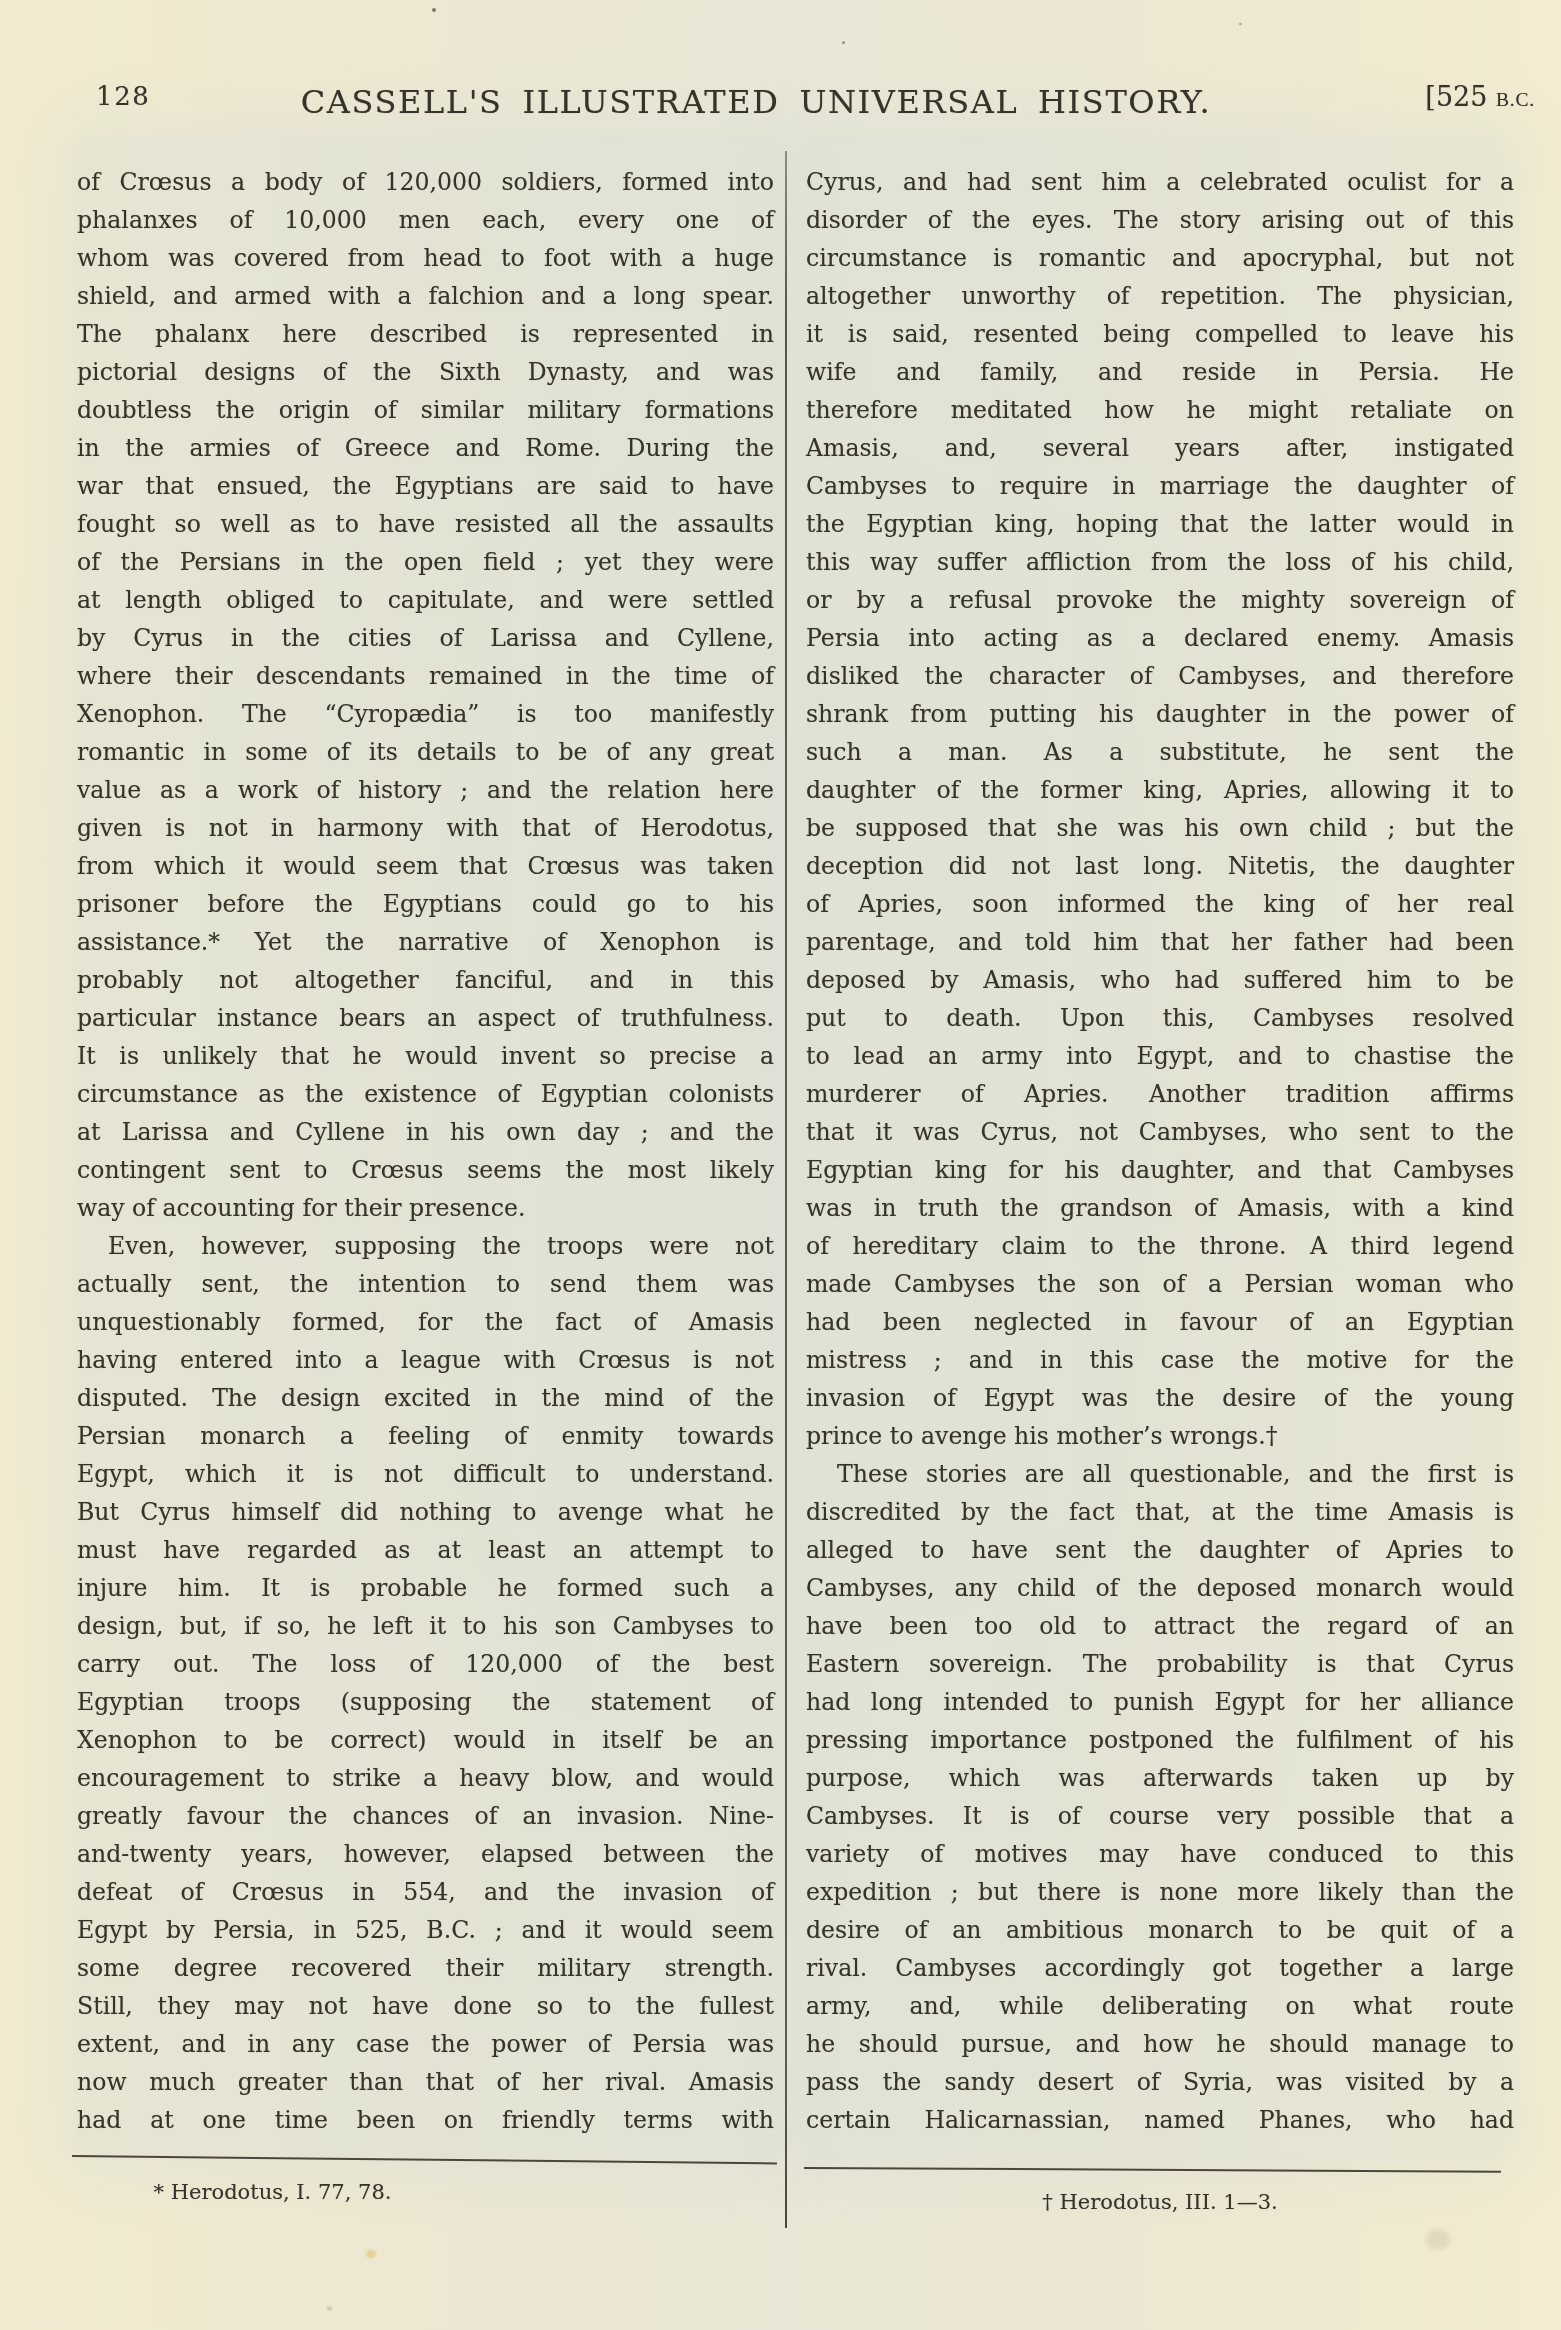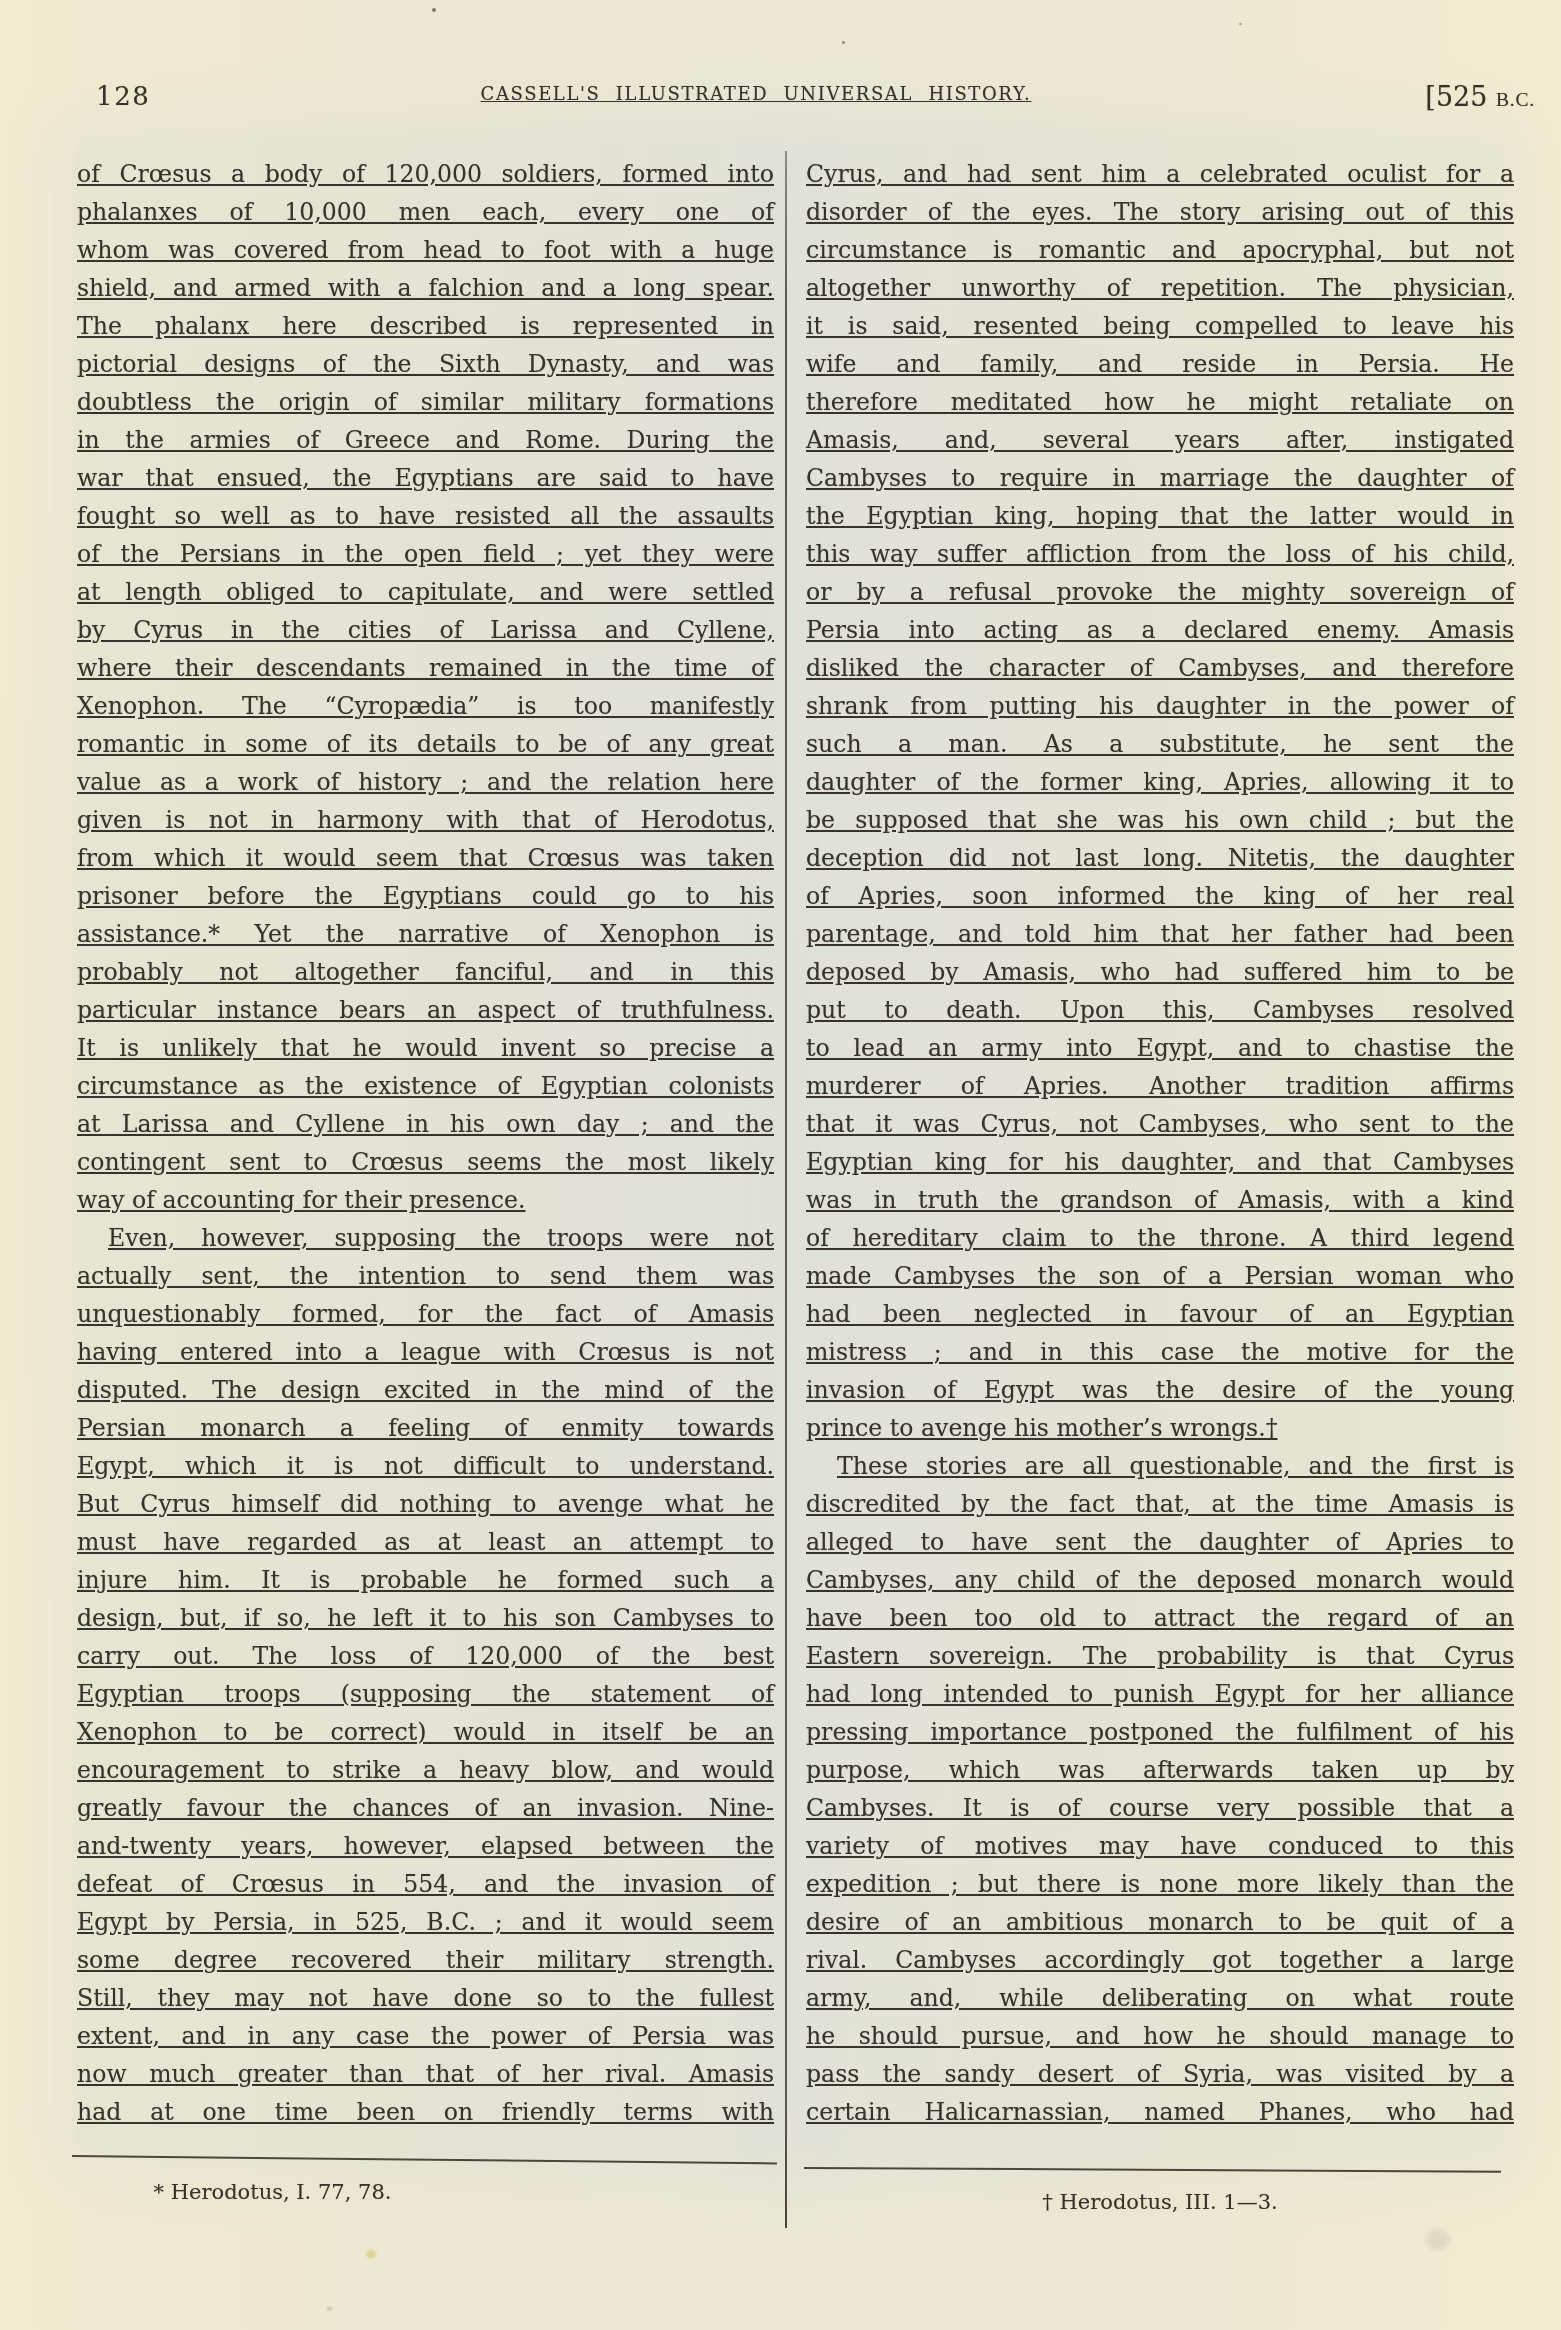--- a/index.html
+++ b/index.html
@@ -33,39 +33,37 @@
   .tint-right{left:806px;}
 
   .pageno{
     position:absolute;left:96px;top:81px;
     font-size:26px;letter-spacing:1.6px;
     text-shadow:0 0 0.8px rgba(56,51,42,0.4);
   }
   .running-title{
     position:absolute;left:0;right:49px;top:83px;
     text-align:center;
-    font-size:18px;letter-spacing:1.6px;word-spacing:8.1px;
+    font-size:32px;letter-spacing:1.6px;word-spacing:8.1px;
     text-shadow:0 0 0.8px rgba(56,51,42,0.4);
     white-space:nowrap;
-    text-decoration:underline;
   }
   .era{
     position:absolute;right:26px;top:81px;
     font-size:27px;white-space:nowrap;
     text-shadow:0 0 0.8px rgba(56,51,42,0.4);
   }
   .era .small{
     font-size:19.5px;letter-spacing:0.8px;font-family:Liberation Serif, serif;
   }
 
   .column{
-    position:absolute;top:155px;
+    position:absolute;top:163px;
     font-size:23.6px;line-height:38px;
     text-shadow:0 0 0.8px rgba(56,51,42,0.35);
-    text-decoration:underline;
   }
   .col-left{left:77px;width:697px;}
   .col-right{left:806px;width:708px;}
 
   .tline{
     text-align:justify;
     text-align-last:justify;
     text-justify:inter-word;
     height:38px;
     white-space:normal;

